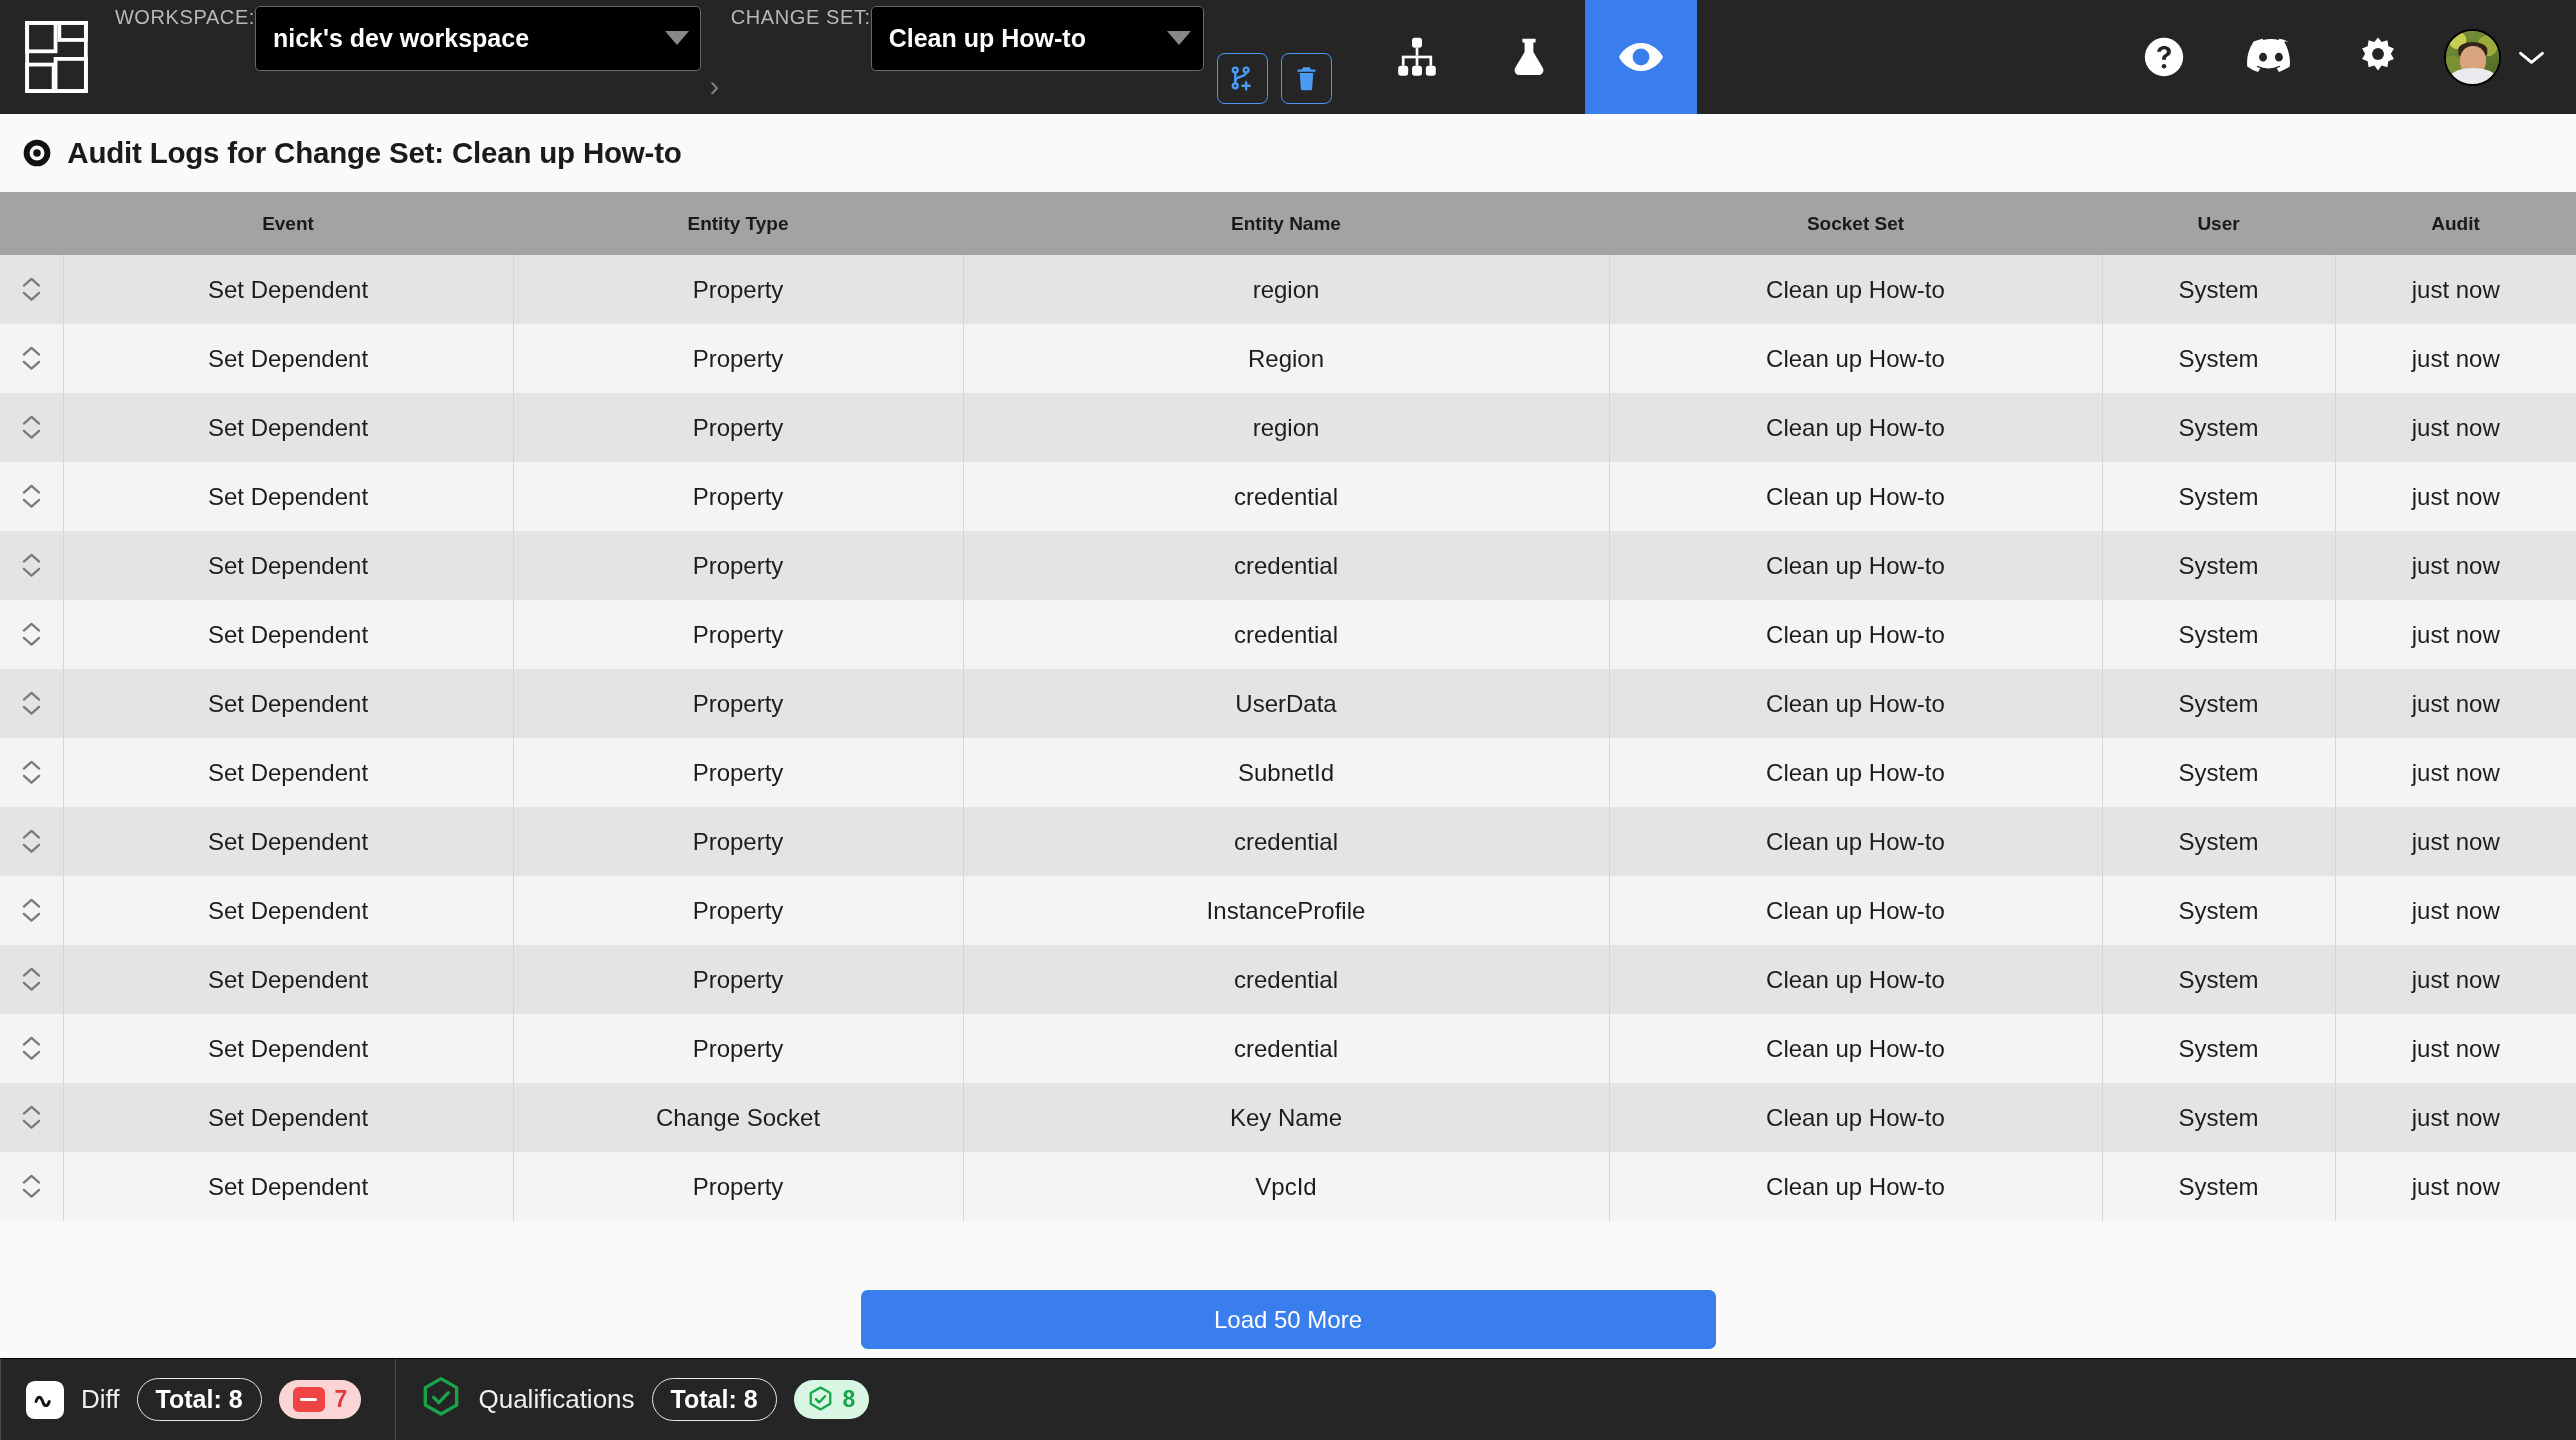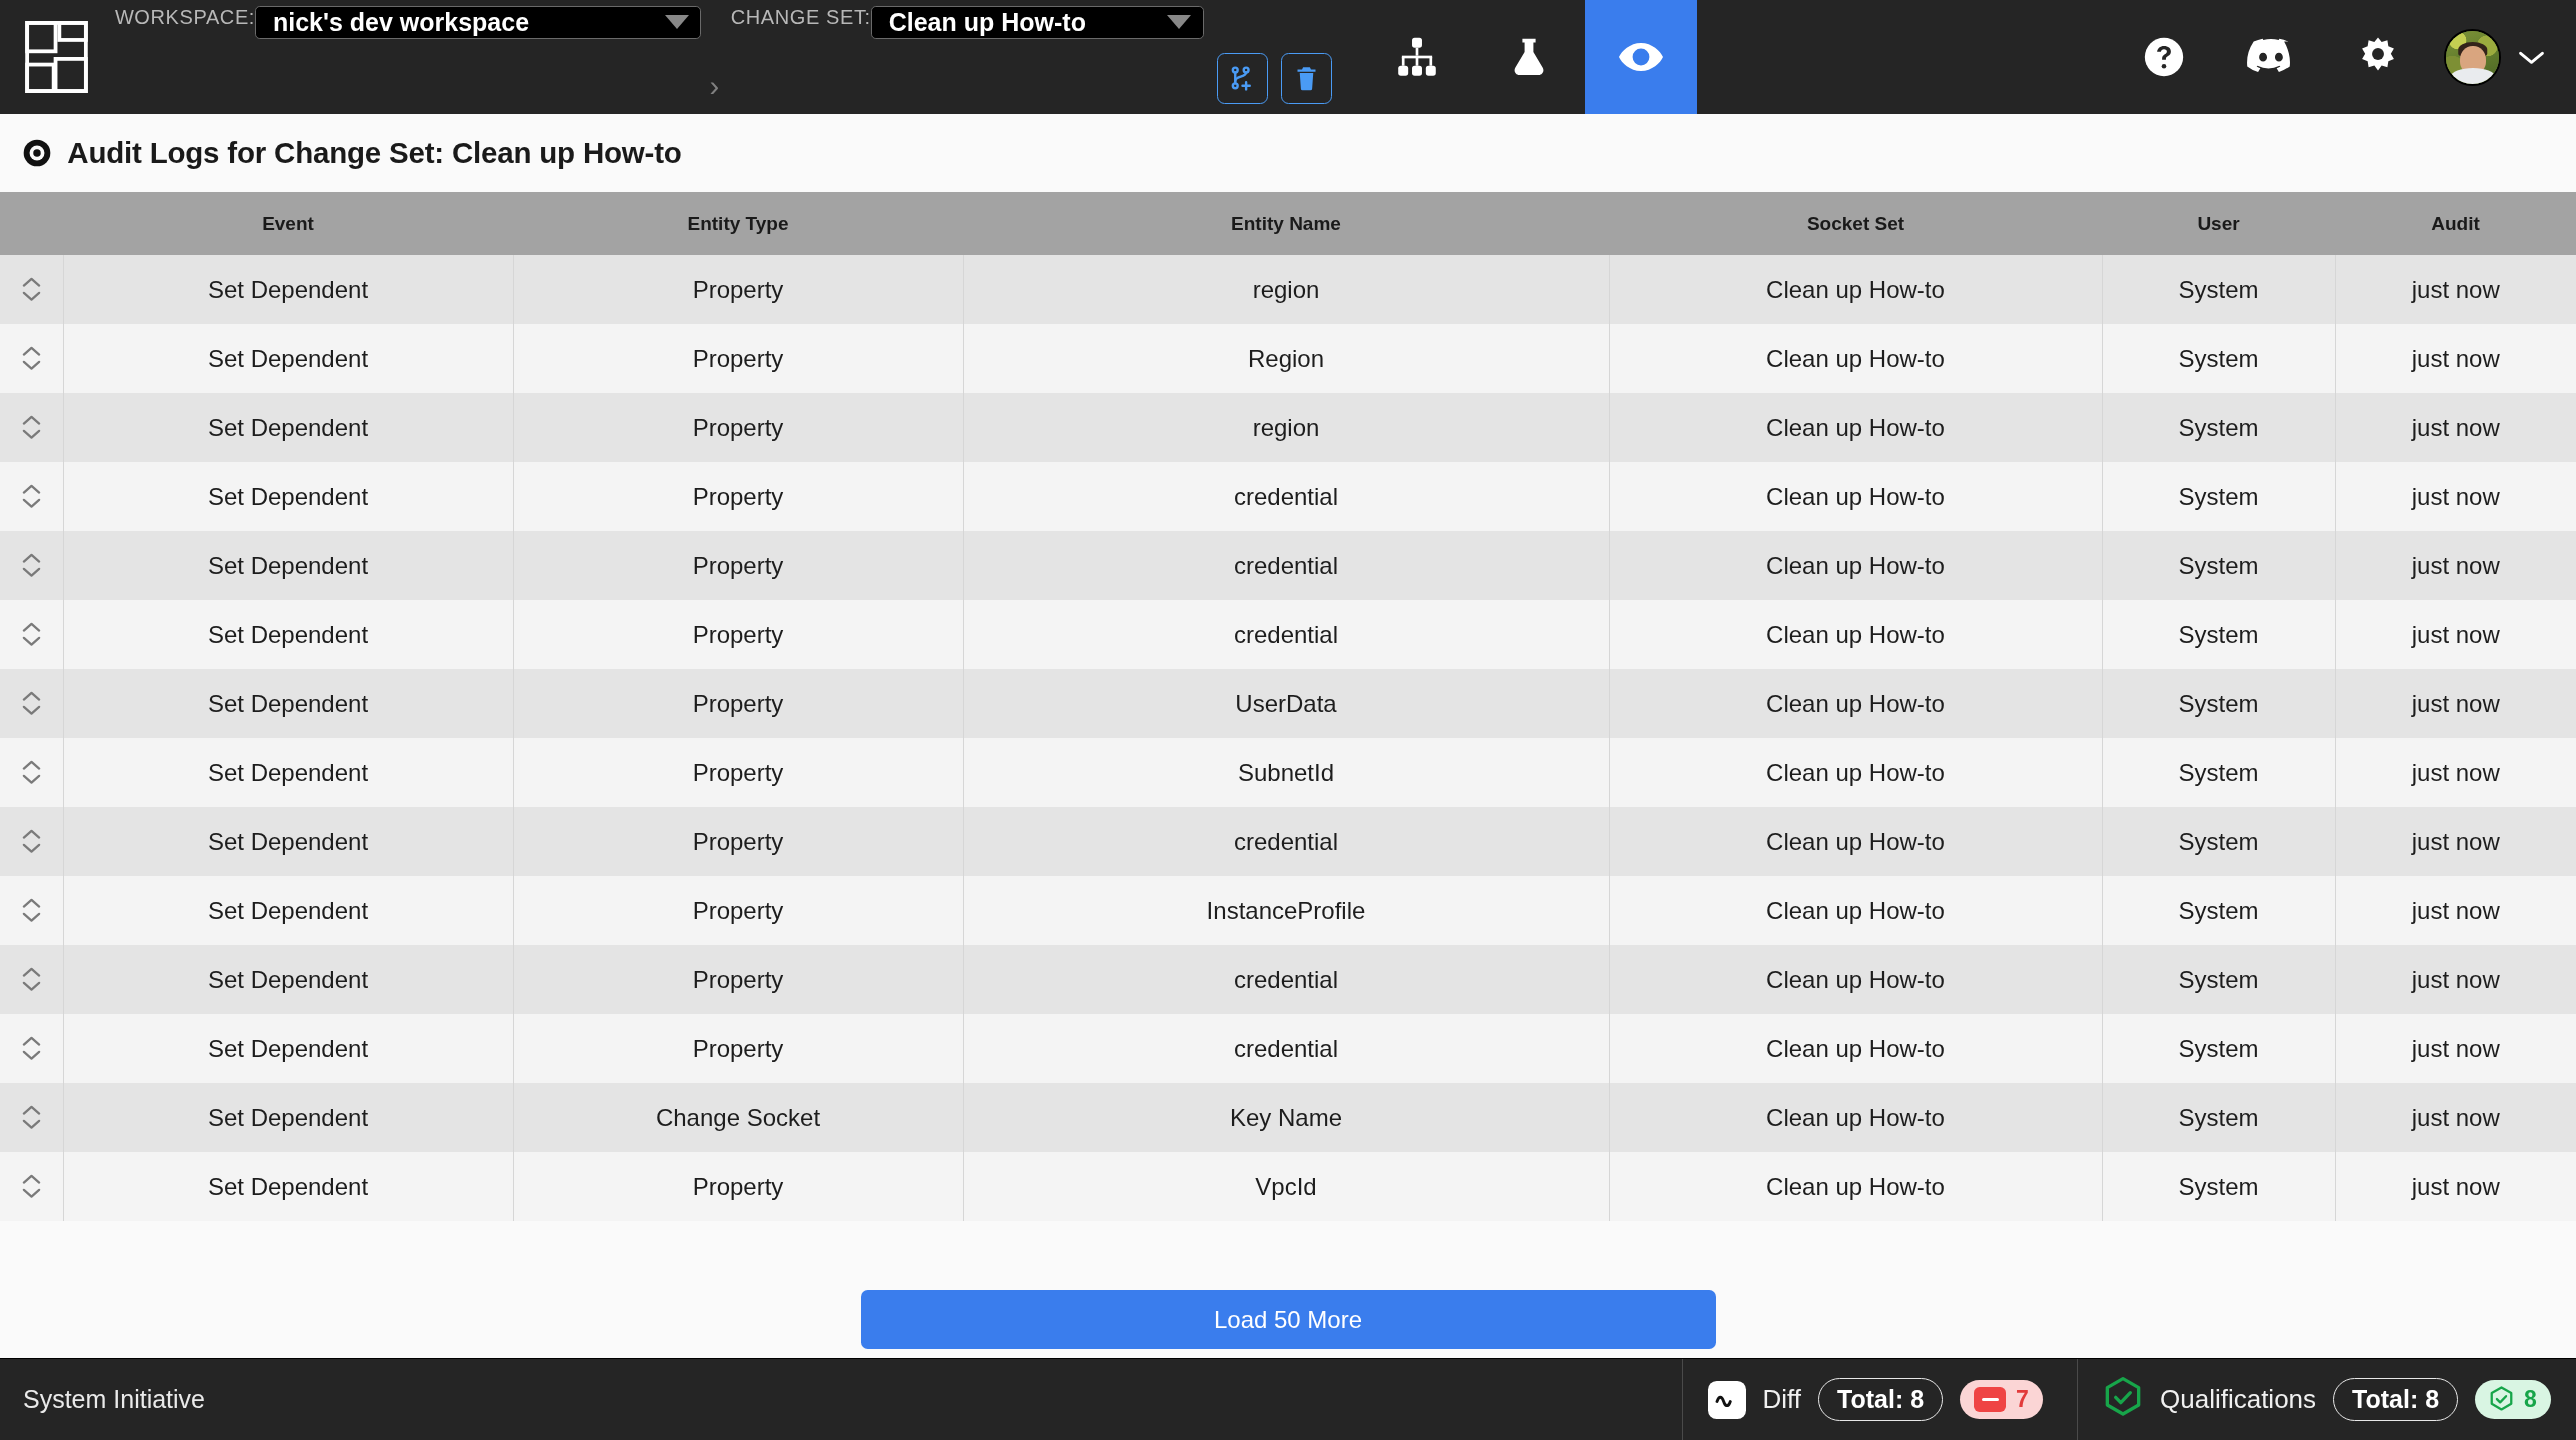--- a/index.html
+++ b/index.html
@@ -28,21 +28,21 @@
   .selector-group {
     display: flex; flex-direction: row; justify-content: center;
     padding-top: 5.7px;
   }
   .selector-label {
     font-size: 20px; color: #b8b8b8; letter-spacing: 0.6px;
     margin-bottom: 6.7px; font-weight: 400; padding-left: 2.9px;
   }
   .selector-box {
     background: #000; border: 1px solid #6a6a6a; border-radius: 4.8px;
-    height: 33px; display: flex; align-items: center;
+    height: 65px; display: flex; align-items: center;
     padding: 0 11.4px 0 17px; position: relative;
   }
   .selector-box.workspace { width: 446px; }
   .selector-box.changeset { width: 333px; }
   .selector-value {
     color: #fff; font-size: 25px; font-weight: bold; white-space: nowrap;
     overflow: hidden; text-overflow: ellipsis; flex: 1;
   }
   .caret-down {
     width: 0; height: 0; border-left: 12.4px solid transparent;
@@ -569,21 +569,20 @@
           </tr>
         </tbody>
     </table>
 
     <div class="loadmore-wrap">
       <button class="loadmore-btn">Load 50 More</button>
     </div>
   </div>
 
   <div class="statusbar">
-    <div class="status-brand">System Initiative</div>
 
     <div class="status-panel diff">
       <span class="tilde-box">
         <svg width="25" height="15.2" viewBox="0 0 26 16" fill="none" stroke="#111" stroke-width="3" stroke-linecap="round">
             <path d="M3 10c2-6 5-6 7 0s5 6 7 0"></path>
           </svg>
       </span>
       <span class="panel-label">Diff</span>
       <span class="pill-total">Total:  8</span>
       <span class="pill-count red">

